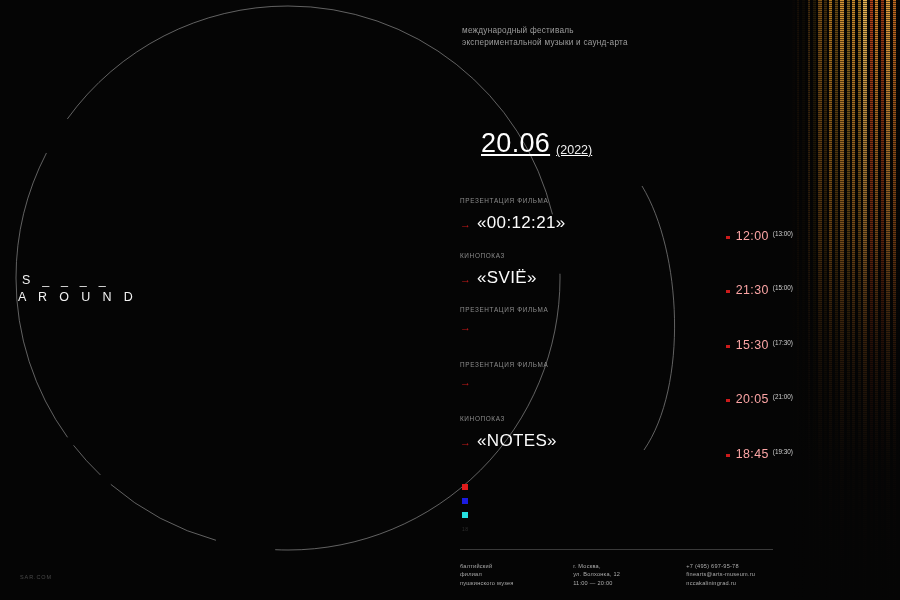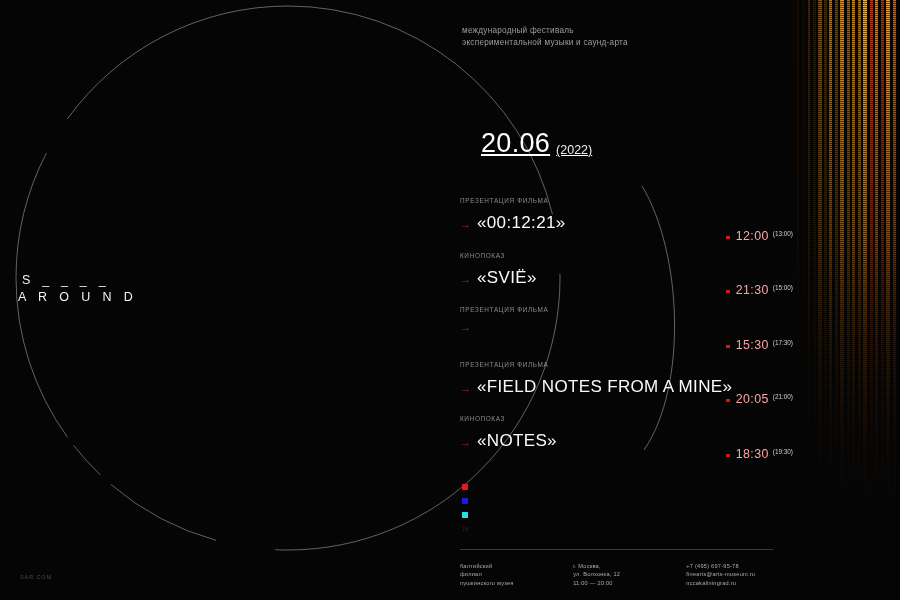--- a/index.html
+++ b/index.html
@@ -367,38 +367,37 @@
         <span class="dot-icon"></span>
         <span class="time-main">15:30</span>
         <span class="time-alt">(17:30)</span>
       </div>
     </div>
 
     <div class="sched-row">
       <div class="sched-cat">ПРЕЗЕНТАЦИЯ ФИЛЬМА</div>
       <div class="sched-main">
         <span class="arrow-icon">→</span>
-        <span class="sched-title">«FIELD NOTES FROM A MINE»</span>
       </div>
       <div class="sched-time">
         <span class="dot-icon"></span>
         <span class="time-main">20:05</span>
         <span class="time-alt">(21:00)</span>
       </div>
     </div>
 
     <div class="sched-row">
       <div class="sched-cat">КИНОПОКАЗ</div>
       <div class="sched-main">
         <span class="arrow-icon">→</span>
         <span class="sched-title">«NOTES»</span>
       </div>
       <div class="sched-time">
         <span class="dot-icon"></span>
-        <span class="time-main">18:30</span>
+        <span class="time-main">18:45</span>
         <span class="time-alt">(19:30)</span>
       </div>
     </div>
 
   </div>
 
   <div class="swatches">
     <div class="swatch" style="background:#e01b1b"></div>
     <div class="swatch" style="background:#1b1be0"></div>
     <div class="swatch" style="background:#26e0e0"></div>

